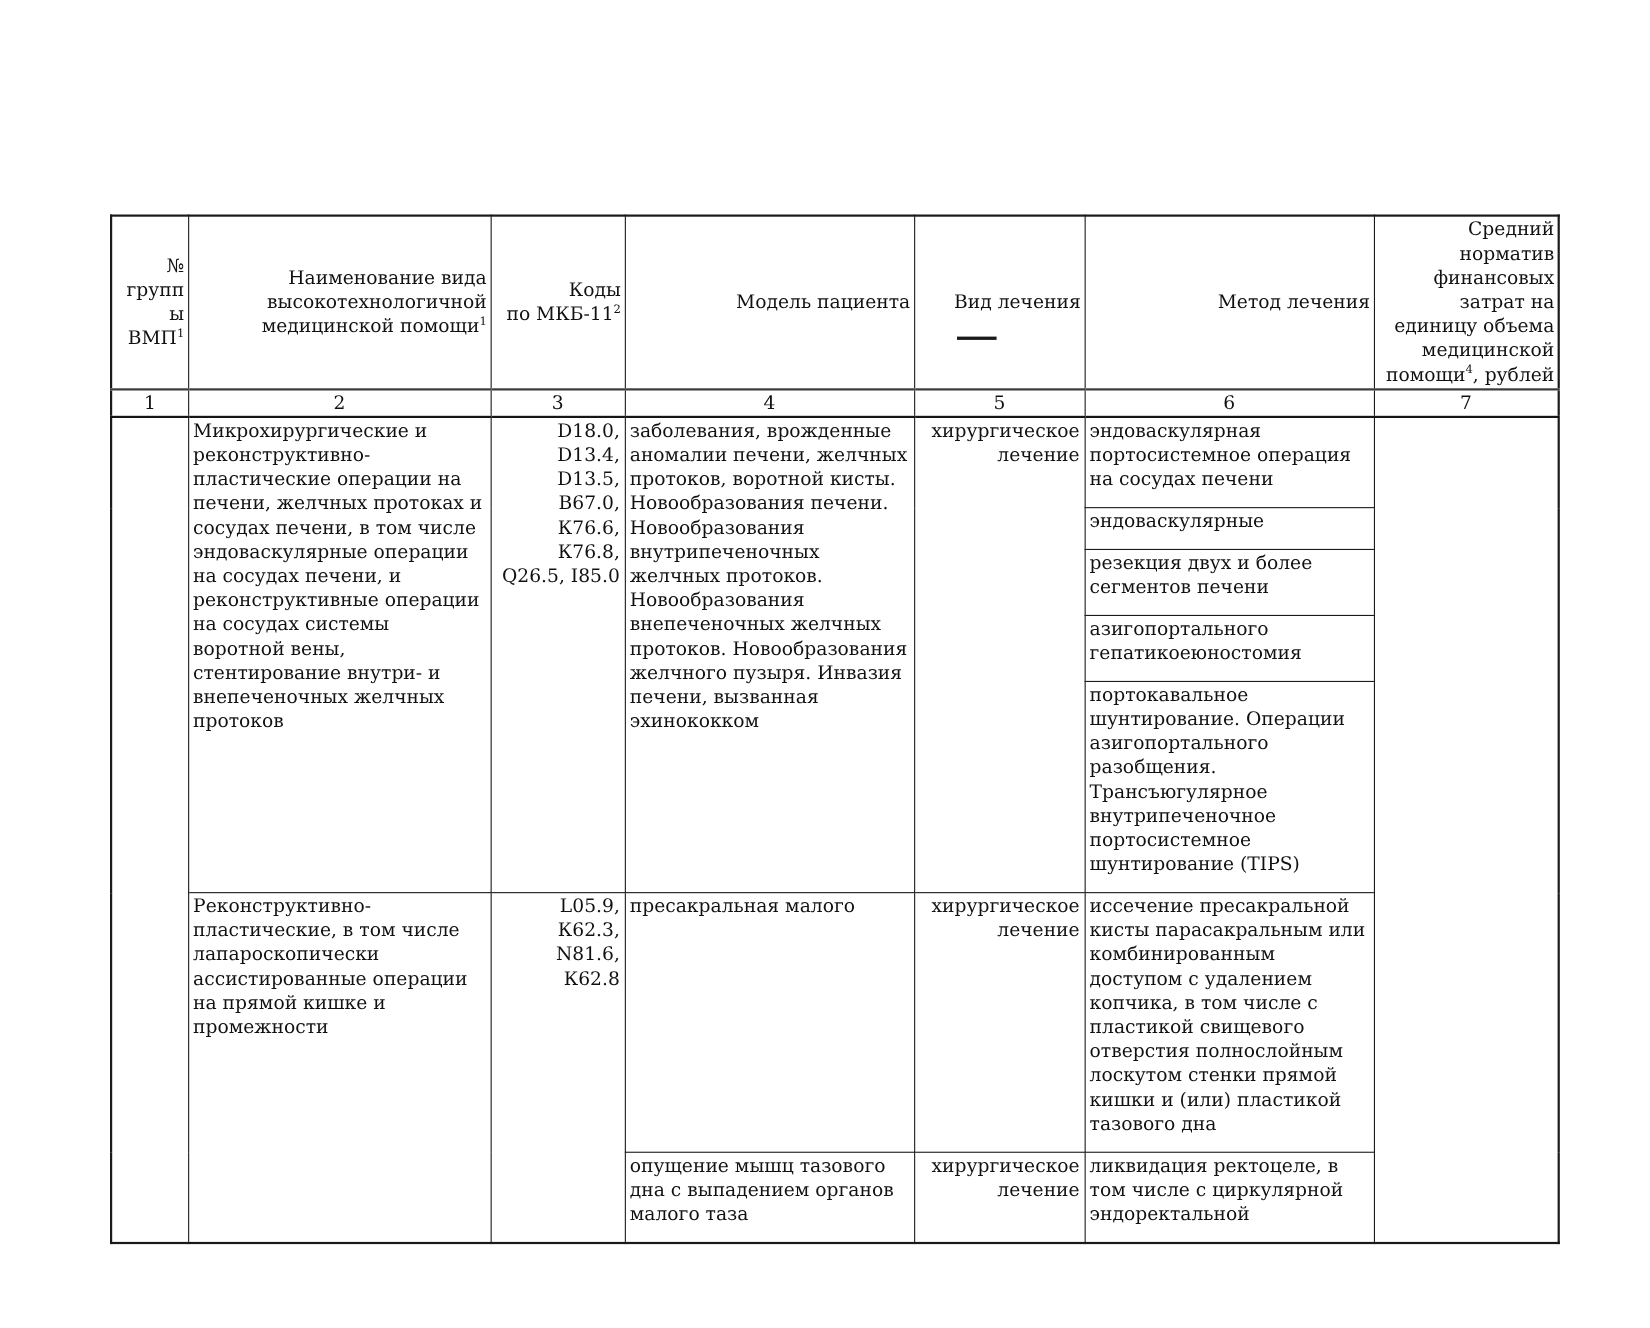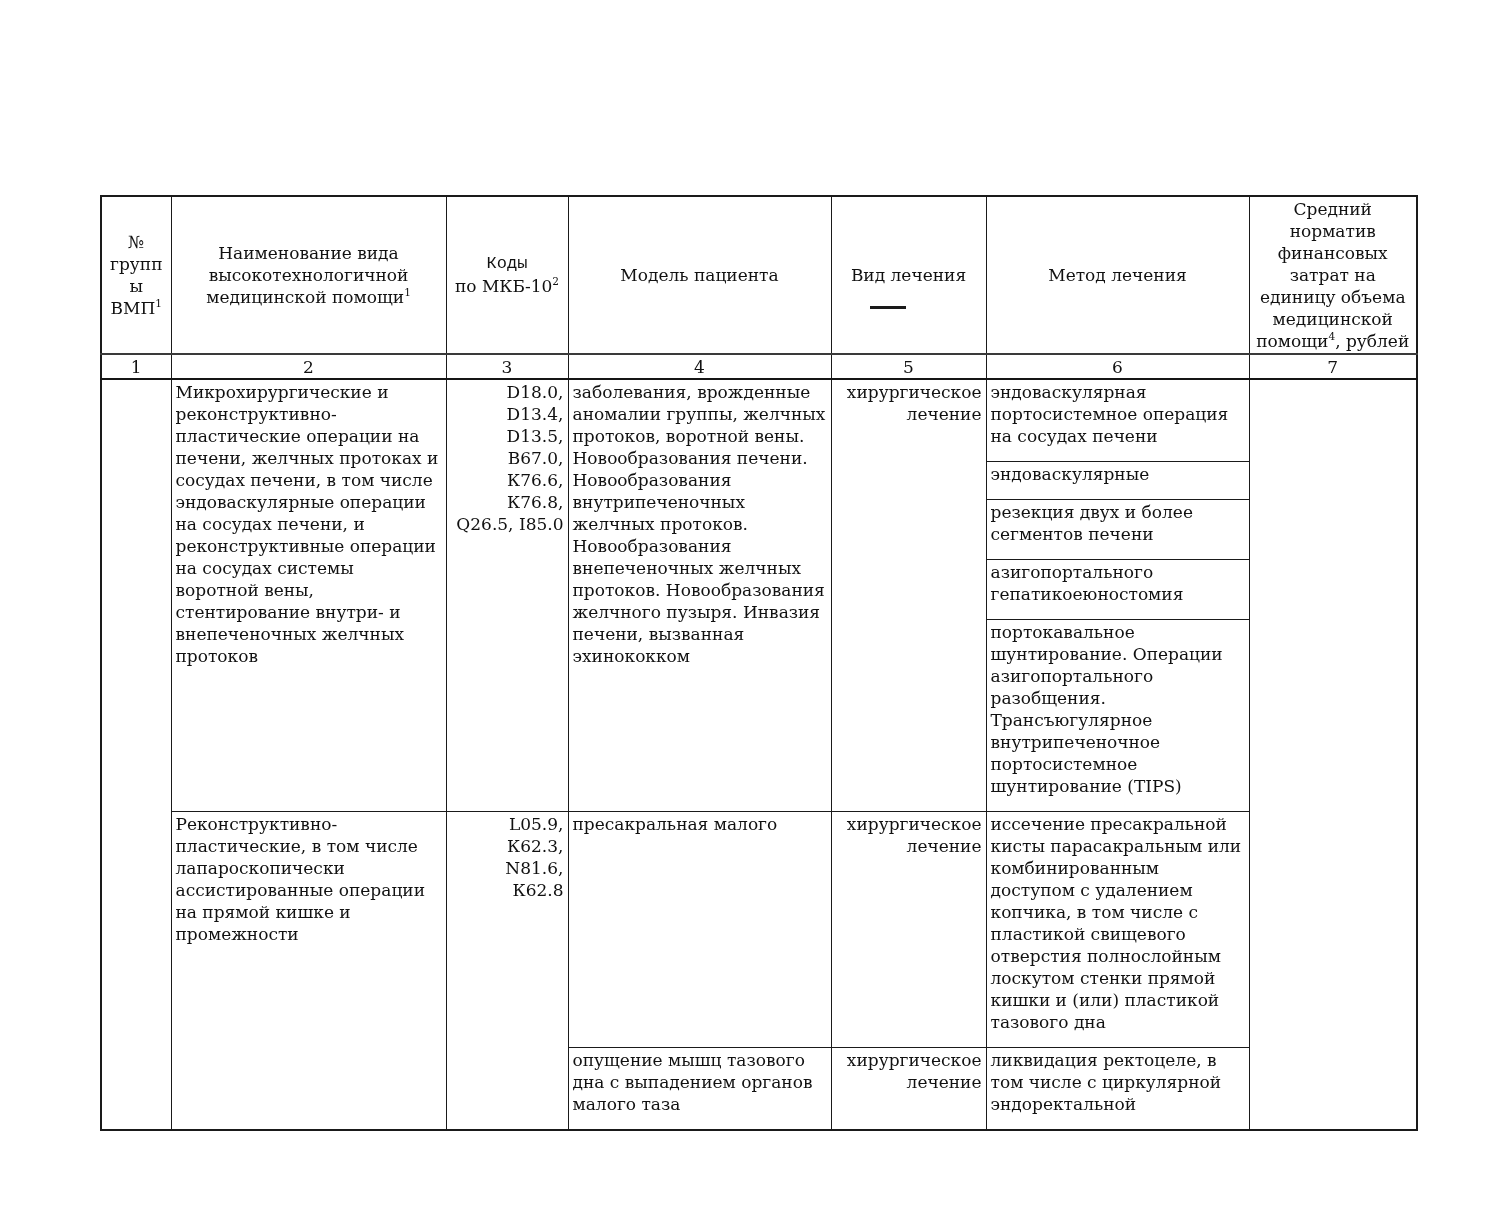--- a/index.html
+++ b/index.html
@@ -36,21 +36,21 @@
     font-weight: normal;
     overflow: hidden;
     word-wrap: break-word;
   }
   table.vmp { border: 2px solid #1a1a1a; }
 
   
   tr.hdr { height: 113px; }
   tr.hdr th {
     vertical-align: middle;
-    text-align: center;
+    text-align: right;
     border-bottom: 2px solid #3a3a3a;
     padding: 1px 3px;
   }
   tr.colnums { height: 25px; }
   tr.colnums td {
     text-align: center;
     vertical-align: middle;
     border-bottom: 2px solid #151515;
     padding: 0 2px;
   }
@@ -63,21 +63,21 @@
   tr.r5 { height: 153px; }
   tr.r6 { height: 200px; }
   tr.r7 { height: 66px; }
 
   td.center { text-align: right; }
   sup {
     vertical-align: super;
     font-size: 0.62em;
     line-height: 0;
   }
-  .blockline { display: block; font-family: Liberation Mono, monospace; }
+  .blockline { display: block; }
 
   
   .scan-dash {
     position: absolute;
     left: 870px;
     top: 306px;
     width: 36px;
     height: 3px;
     background: #1a1a1a;
   }
@@ -94,42 +94,42 @@
       <col style="width:263px">
       <col style="width:155px">
       <col style="width:263px">
       <col style="width:168px">
     </colgroup>
 
     <tbody>
         <tr class="hdr">
       <th><span>№ группы ВМП</span><sup>1</sup></th>
       <th><span>Наименование вида высокотехнологичной медицинской помощи</span><sup>1</sup></th>
-      <th><span class="blockline">Коды</span><span>по МКБ-10</span><sup>2</sup></th>
+      <th><span class="blockline">Коды</span><span>по МКБ-11</span><sup>2</sup></th>
       <th><span>Модель пациента</span></th>
       <th><span>Вид лечения</span></th>
       <th><span>Метод лечения</span></th>
       <th><span>Средний норматив финансовых затрат на единицу объема медицинской помощи</span><sup>4</sup><span>, рублей</span></th>
     </tr>
 
     <tr class="colnums">
       <td>1</td>
       <td>2</td>
       <td>3</td>
       <td>4</td>
       <td>5</td>
       <td>6</td>
       <td>7</td>
     </tr>
 
     <tr class="r1">
       <td rowspan="7"></td>
       <td rowspan="5">Микрохирургические и реконструктивно-пластические операции на печени, желчных протоках и сосудах печени, в том числе эндоваскулярные операции на сосудах печени, и реконструктивные операции на сосудах системы воротной вены, стентирование внутри- и внепеченочных желчных протоков</td>
       <td rowspan="5" class="center">D18.0, D13.4, D13.5, B67.0, К76.6, К76.8, Q26.5, I85.0</td>
-      <td rowspan="5">заболевания, врожденные аномалии группы, желчных протоков, воротной вены. Новообразования печени. Новообразования внутрипеченочных желчных протоков. Новообразования внепеченочных желчных протоков. Новообразования желчного пузыря. Инвазия печени, вызванная эхинококком</td>
+      <td rowspan="5">заболевания, врожденные аномалии печени, желчных протоков, воротной кисты. Новообразования печени. Новообразования внутрипеченочных желчных протоков. Новообразования внепеченочных желчных протоков. Новообразования желчного пузыря. Инвазия печени, вызванная эхинококком</td>
       <td rowspan="5" class="center">хирургическое лечение</td>
       <td>эндоваскулярная портосистемное операция на сосудах печени</td>
       <td rowspan="7"></td>
     </tr>
 
     <tr class="r2">
       <td>эндоваскулярные</td>
     </tr>
     <tr class="r3">
       <td>резекция двух и более сегментов печени</td>

